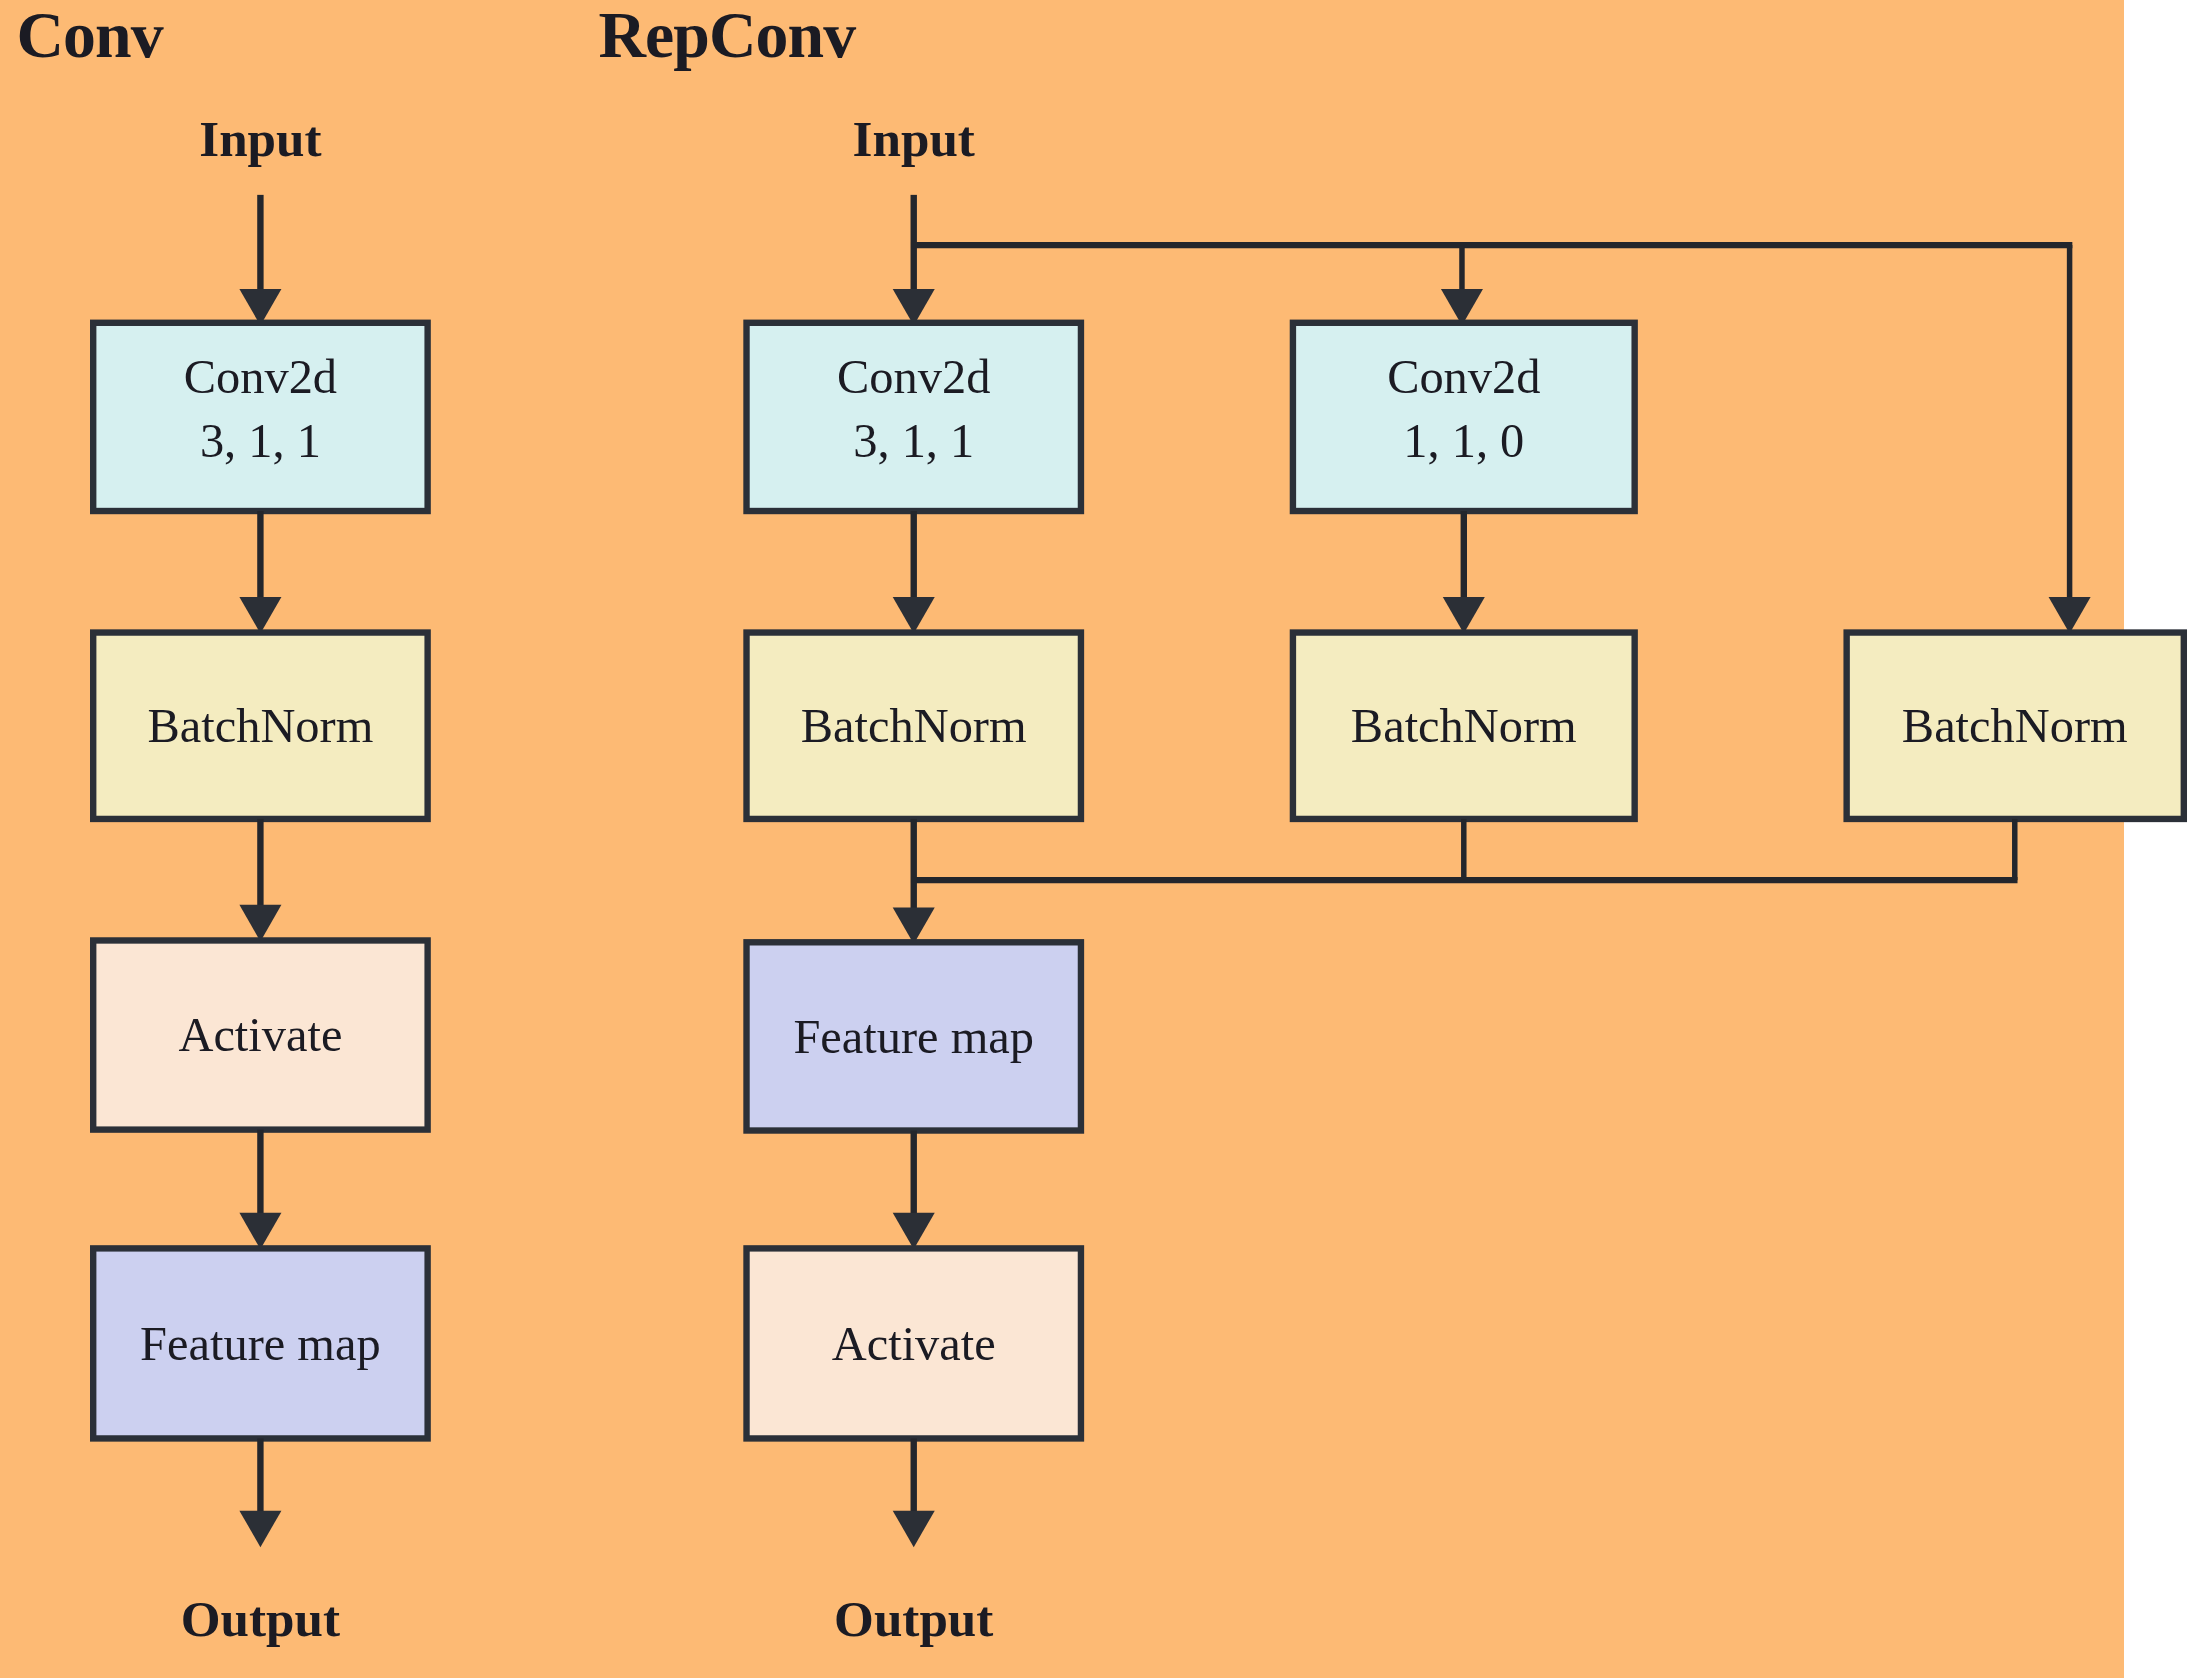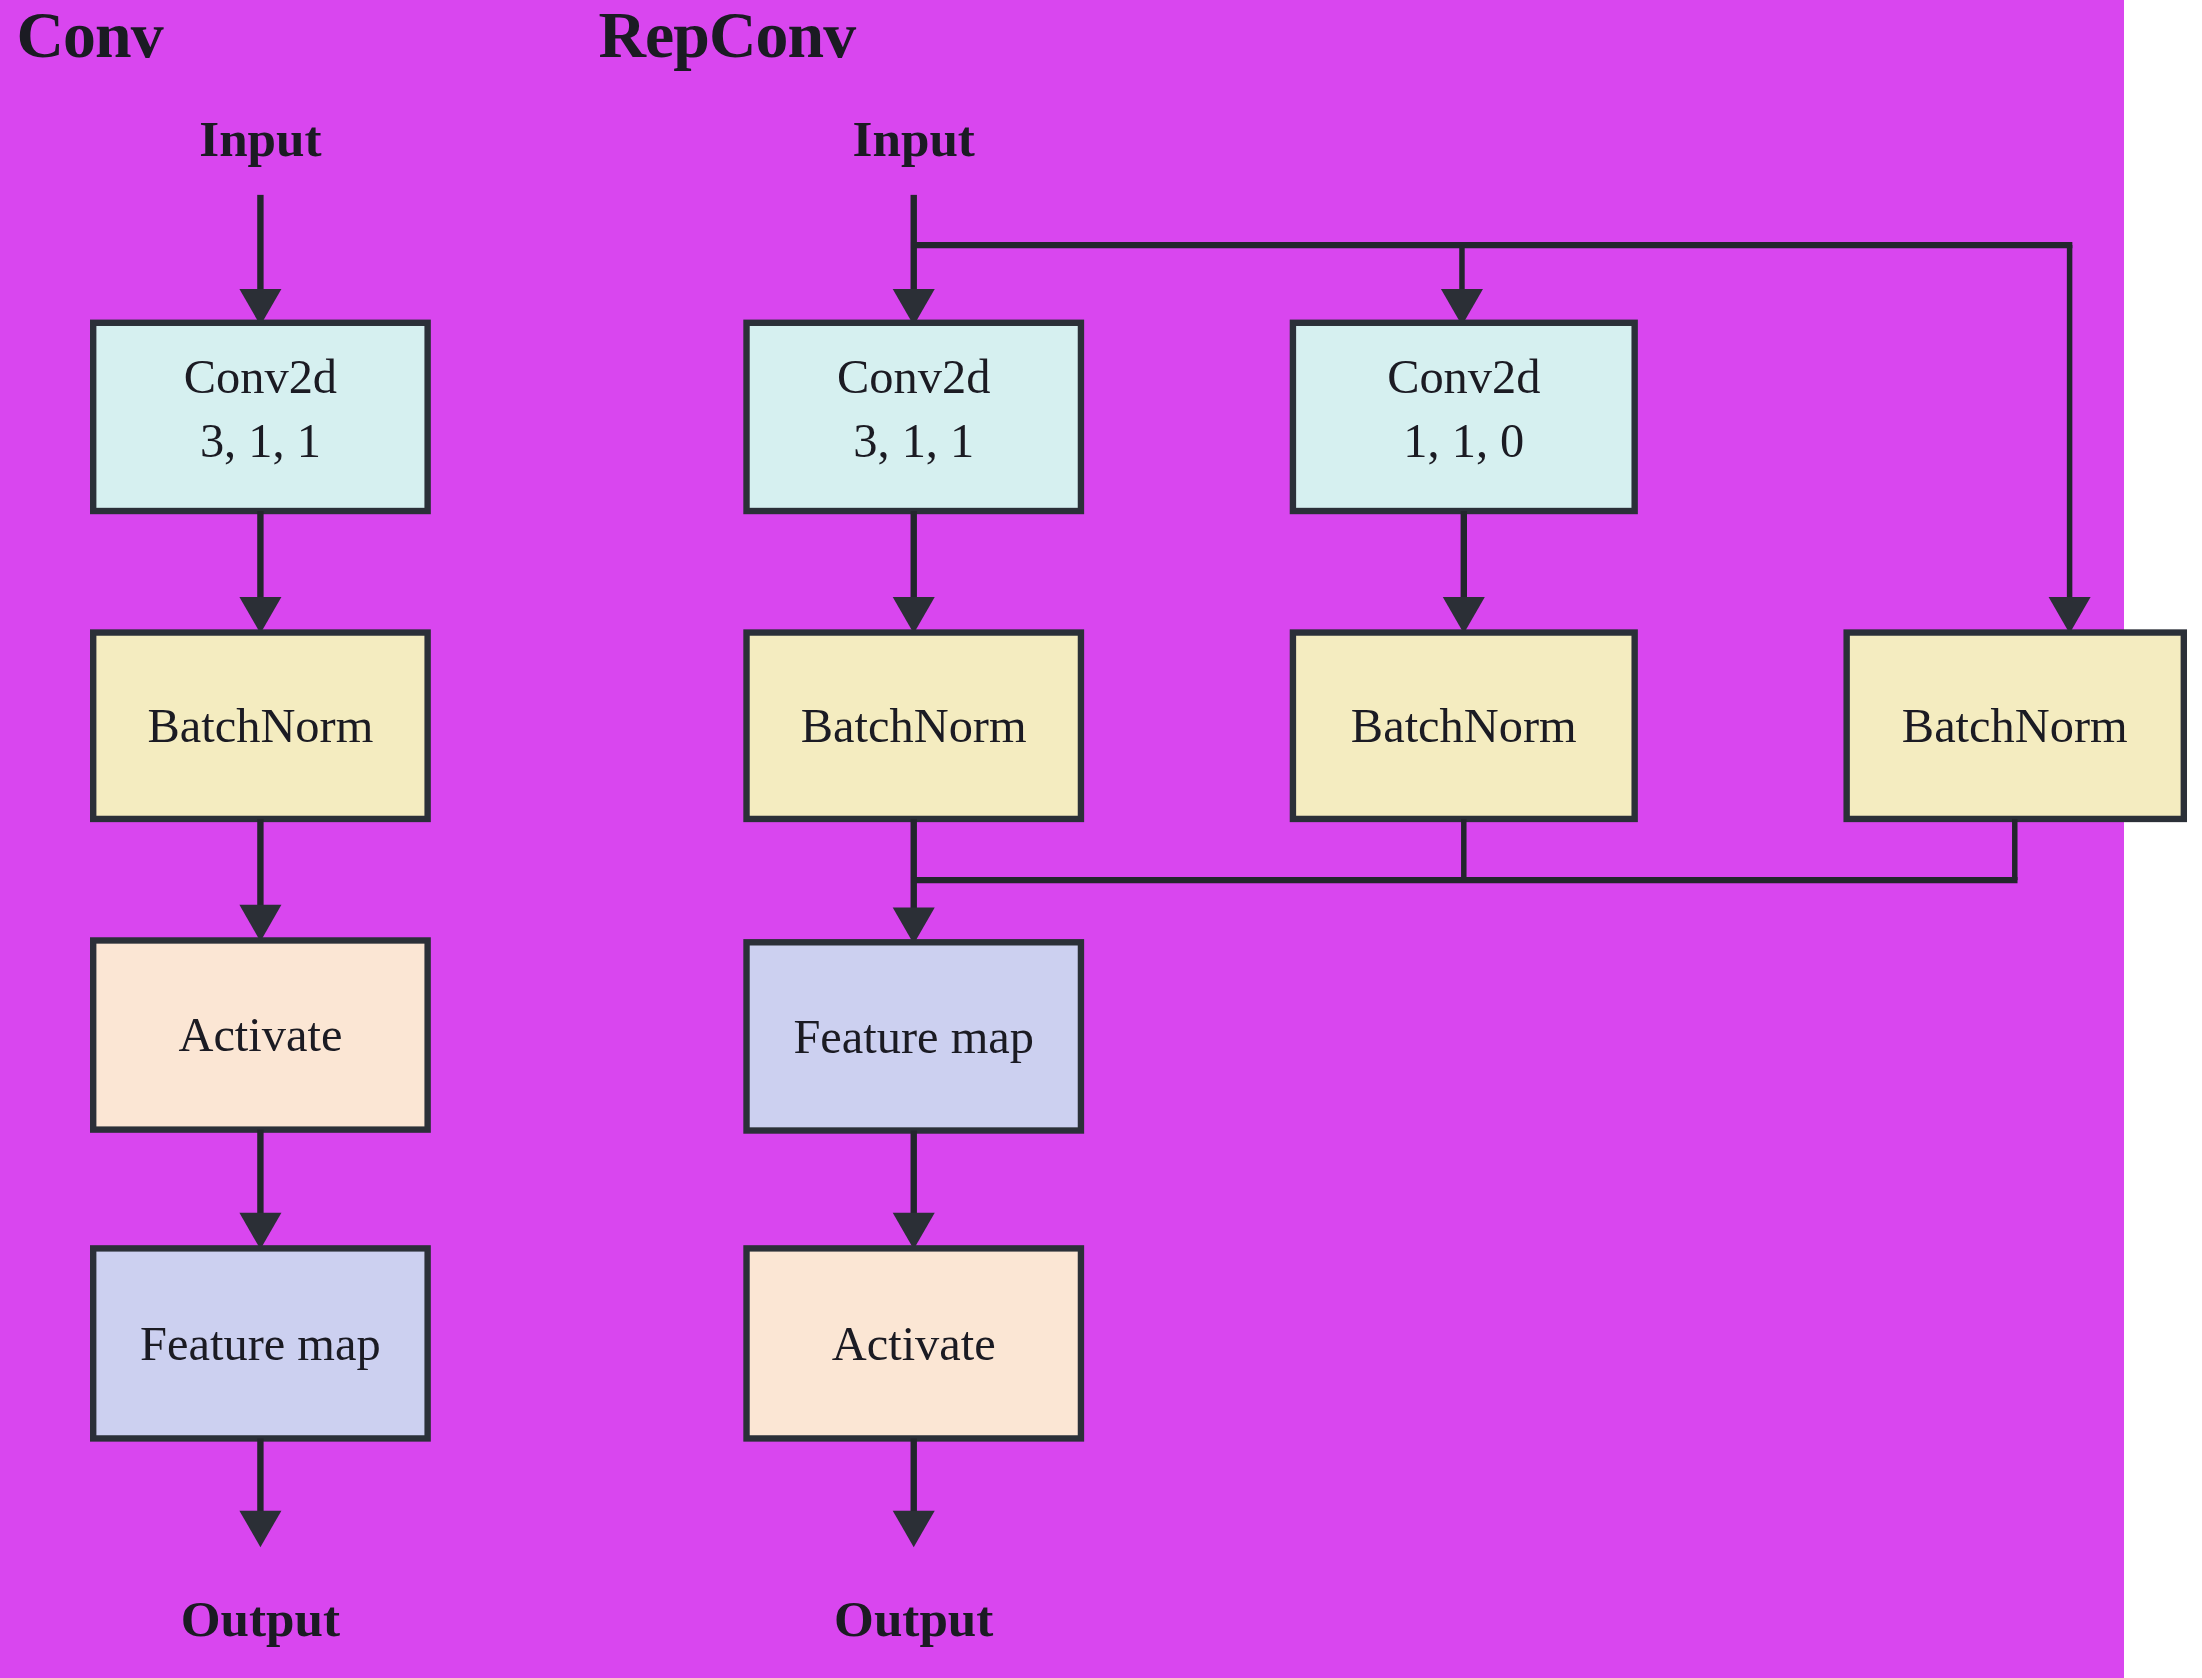--- a/index.html
+++ b/index.html
@@ -10,21 +10,21 @@
   body {
     width: 2203px;
     height: 1679px;
     overflow: hidden;
     font-family: "Liberation Serif", "DejaVu Serif", serif;
   }
   #diagram-root {
     position: relative;
     width: 2124px;
     height: 1679px;
-    background: #d946ef;
+    background: #fdba74;
   }
   svg.diagram-canvas {
     position: absolute;
     left: 0;
     top: 0;
     width: 2203px;
     height: 1679px;
     display: block;
   }
   text {

